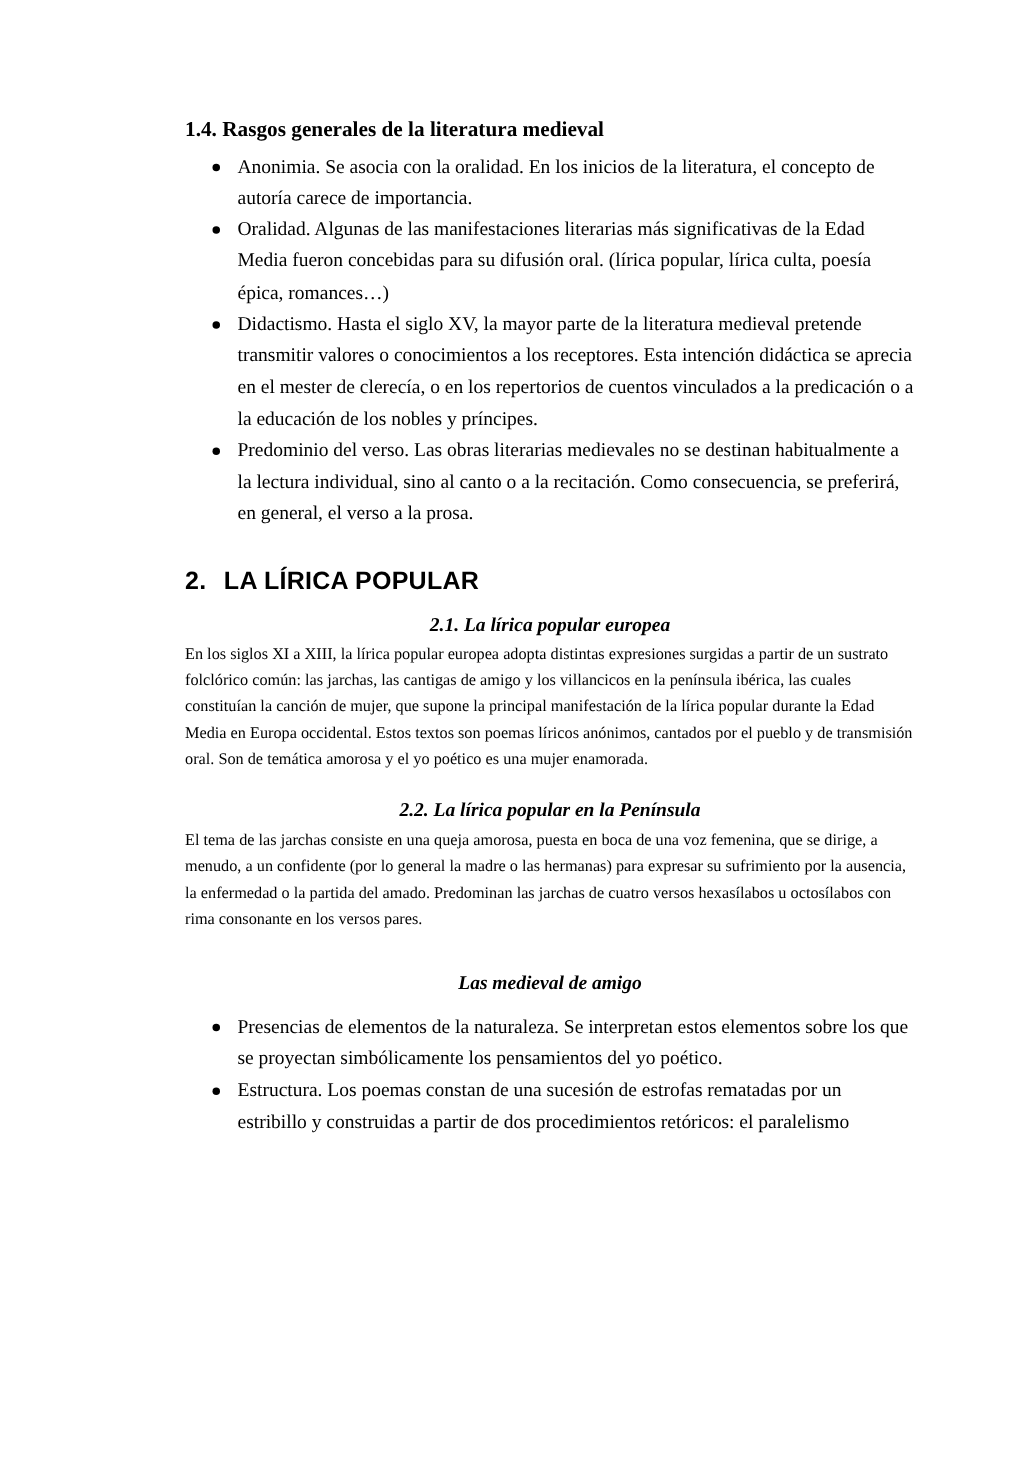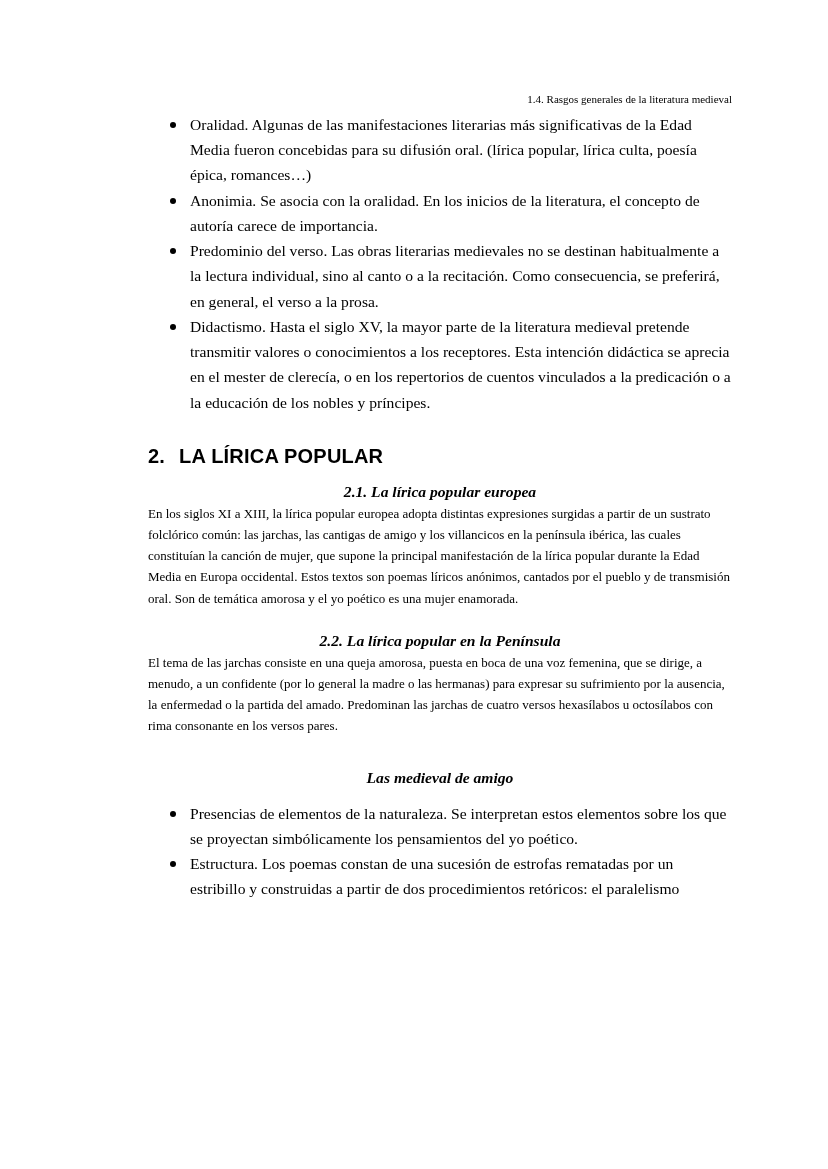--- a/index.html
+++ b/index.html
@@ -16,23 +16,23 @@
     overflow: hidden;
   }
   .page {
     box-sizing: border-box;
     width: 828px;
     height: 1169px;
     padding: 92px 96px 60px 148px;
     position: relative;
   }
   .heading-center {
-    text-align: right;
-    font-weight: normal;
-    font-size: 11px;
+    text-align: left;
+    font-weight: bold;
+    font-size: 17px;
     margin: 0 0 4px 0;
     line-height: 1.45;
   }
   .section-title {
     text-align: left;
     font-family: "Liberation Sans", sans-serif;
     font-weight: bold;
     font-size: 20px;
     letter-spacing: 0.2px;
     margin: 30px 0 12px 0;
@@ -81,24 +81,24 @@
   }
 </style>
 </head>
 <body>
 
 <div class="page">
 
   <h2 class="heading-center">1.4. Rasgos generales de la literatura medieval</h2>
 
   <ul class="bullets">
+    <li>Anonimia. Se asocia con la oralidad. En los inicios de la literatura, el concepto de autoría carece de importancia.</li>
     <li>Oralidad. Algunas de las manifestaciones literarias más significativas de la Edad Media fueron concebidas para su difusión oral. (lírica popular, lírica culta, poesía épica, romances…)</li>
-    <li>Anonimia. Se asocia con la oralidad. En los inicios de la literatura, el concepto de autoría carece de importancia.</li>
+    <li>Didactismo. Hasta el siglo XV, la mayor parte de la literatura medieval pretende transmitir valores o conocimientos a los receptores. Esta intención didáctica se aprecia en el mester de clerecía, o en los repertorios de cuentos vinculados a la predicación o a la educación de los nobles y príncipes.</li>
     <li>Predominio del verso. Las obras literarias medievales no se destinan habitualmente a la lectura individual, sino al canto o a la recitación. Como consecuencia, se preferirá, en general, el verso a la prosa.</li>
-    <li>Didactismo. Hasta el siglo XV, la mayor parte de la literatura medieval pretende transmitir valores o conocimientos a los receptores. Esta intención didáctica se aprecia en el mester de clerecía, o en los repertorios de cuentos vinculados a la predicación o a la educación de los nobles y príncipes.</li>
   </ul>
 
   <div class="section-title">
     <span class="num">2.</span><span>LA LÍRICA POPULAR</span>
   </div>
 
   <h3 class="sub-heading">2.1. La lírica popular europea</h3>
 
   <p class="para">En los siglos XI a XIII, la lírica popular europea adopta distintas expresiones surgidas a partir de un sustrato folclórico común: las jarchas, las cantigas de amigo y los villancicos en la península ibérica, las cuales constituían la canción de mujer, que supone la principal manifestación de la lírica popular durante la Edad Media en Europa occidental. Estos textos son poemas líricos anónimos, cantados por el pueblo y de transmisión oral. Son de temática amorosa y el yo poético es una mujer enamorada.</p>
 

